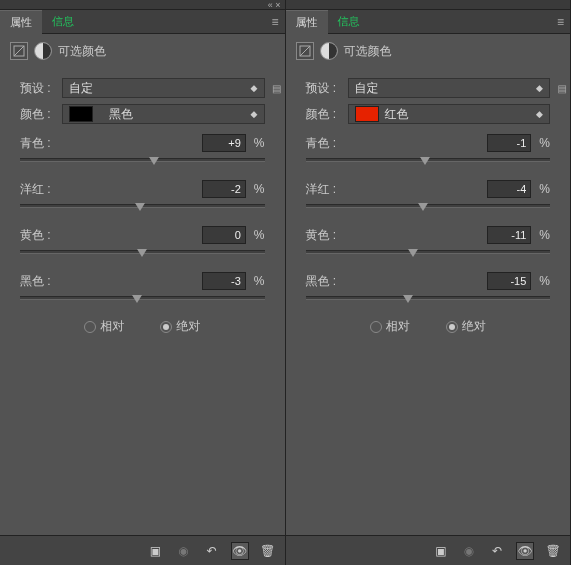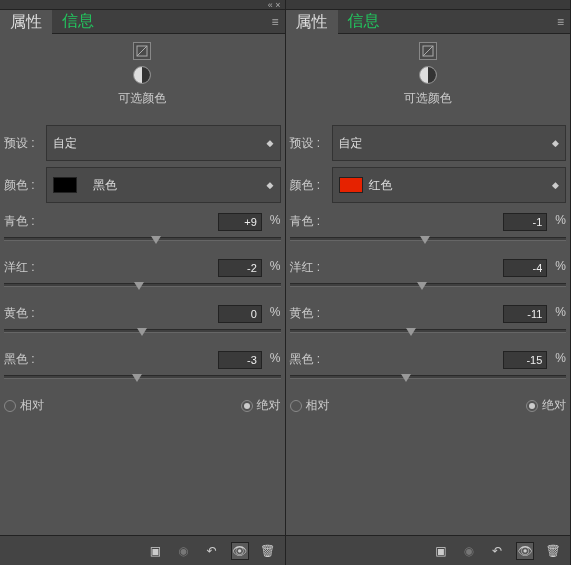--- a/index.html
+++ b/index.html
@@ -35,40 +35,39 @@
   }
   .tabs {
     display: flex;
     align-items: center;
     background: #3f3f3f;
     height: 24px;
     border-bottom: 1px solid #222;
   }
   .tab {
     padding: 4px 10px;
-    font-size: 16px;
+    font-size: 11px;
     cursor: pointer;
     color: #ddd;
   }
   .tab.active {
     background: #535353;
     border-top: 1px solid #666;
   }
   .tab.inactive { color: #22c55e; }
   .tabs .menu {
     margin-left: auto;
     margin-right: 6px;
     color: #aaa;
   }
   .section-title {
     display: flex;
     align-items: center;
     gap: 6px;
     padding: 8px 10px;
-    flex-direction: column;
   }
   .icon-sq {
     width: 18px; height: 18px;
     border: 1px solid #888;
     display: flex; align-items: center; justify-content: center;
     background: #5a5a5a;
   }
   .icon-sq.sel { background: #4a4a4a; }
   .icon-mask {
     width: 18px; height: 18px;
@@ -79,34 +78,34 @@
     overflow: hidden;
   }
   .icon-mask::after {
     content: "";
     position: absolute;
     right: 0; top: 0;
     width: 50%; height: 100%;
     background: #333;
   }
   .content {
-    padding: 4px 4px;
+    padding: 4px 20px;
     flex: 1;
     overflow: hidden;
   }
   .row {
     display: flex;
     align-items: center;
     gap: 6px;
     margin: 6px 0;
   }
   .row-label { width: 36px; }
   .dropdown {
     flex: 1;
-    height: 36px;
+    height: 20px;
     background: #4a4a4a;
     border: 1px solid #333;
     display: flex;
     align-items: center;
     padding: 0 6px;
     position: relative;
     color: #ddd;
   }
   .dropdown .arrow {
     position: absolute; right: 6px;
@@ -120,21 +119,21 @@
   }
   .swatch {
     width: 24px; height: 16px;
     border: 1px solid #222;
   }
   .slider-row {
     margin: 10px 0 18px 0;
   }
   .slider-head {
     display: flex;
-    align-items: flex-start;
+    align-items: center;
   }
   .slider-head .sl-label { width: 48px; }
   .slider-head .spacer { flex: 1; }
   .numbox {
     width: 44px;
     height: 18px;
     background: #3a3a3a;
     border: 1px solid #222;
     color: #eee;
     text-align: right;
@@ -154,21 +153,21 @@
     position: absolute;
     top: -2px;
     width: 0; height: 0;
     border-left: 5px solid transparent;
     border-right: 5px solid transparent;
     border-top: 8px solid #999;
     transform: translateX(-50%);
   }
   .radios {
     display: flex;
-    justify-content: space-between;
+    justify-content: center;
     gap: 36px;
     margin-top: 8px;
   }
   .radio {
     display: flex;
     align-items: center;
     gap: 4px;
     cursor: pointer;
   }
   .radio .dot {

